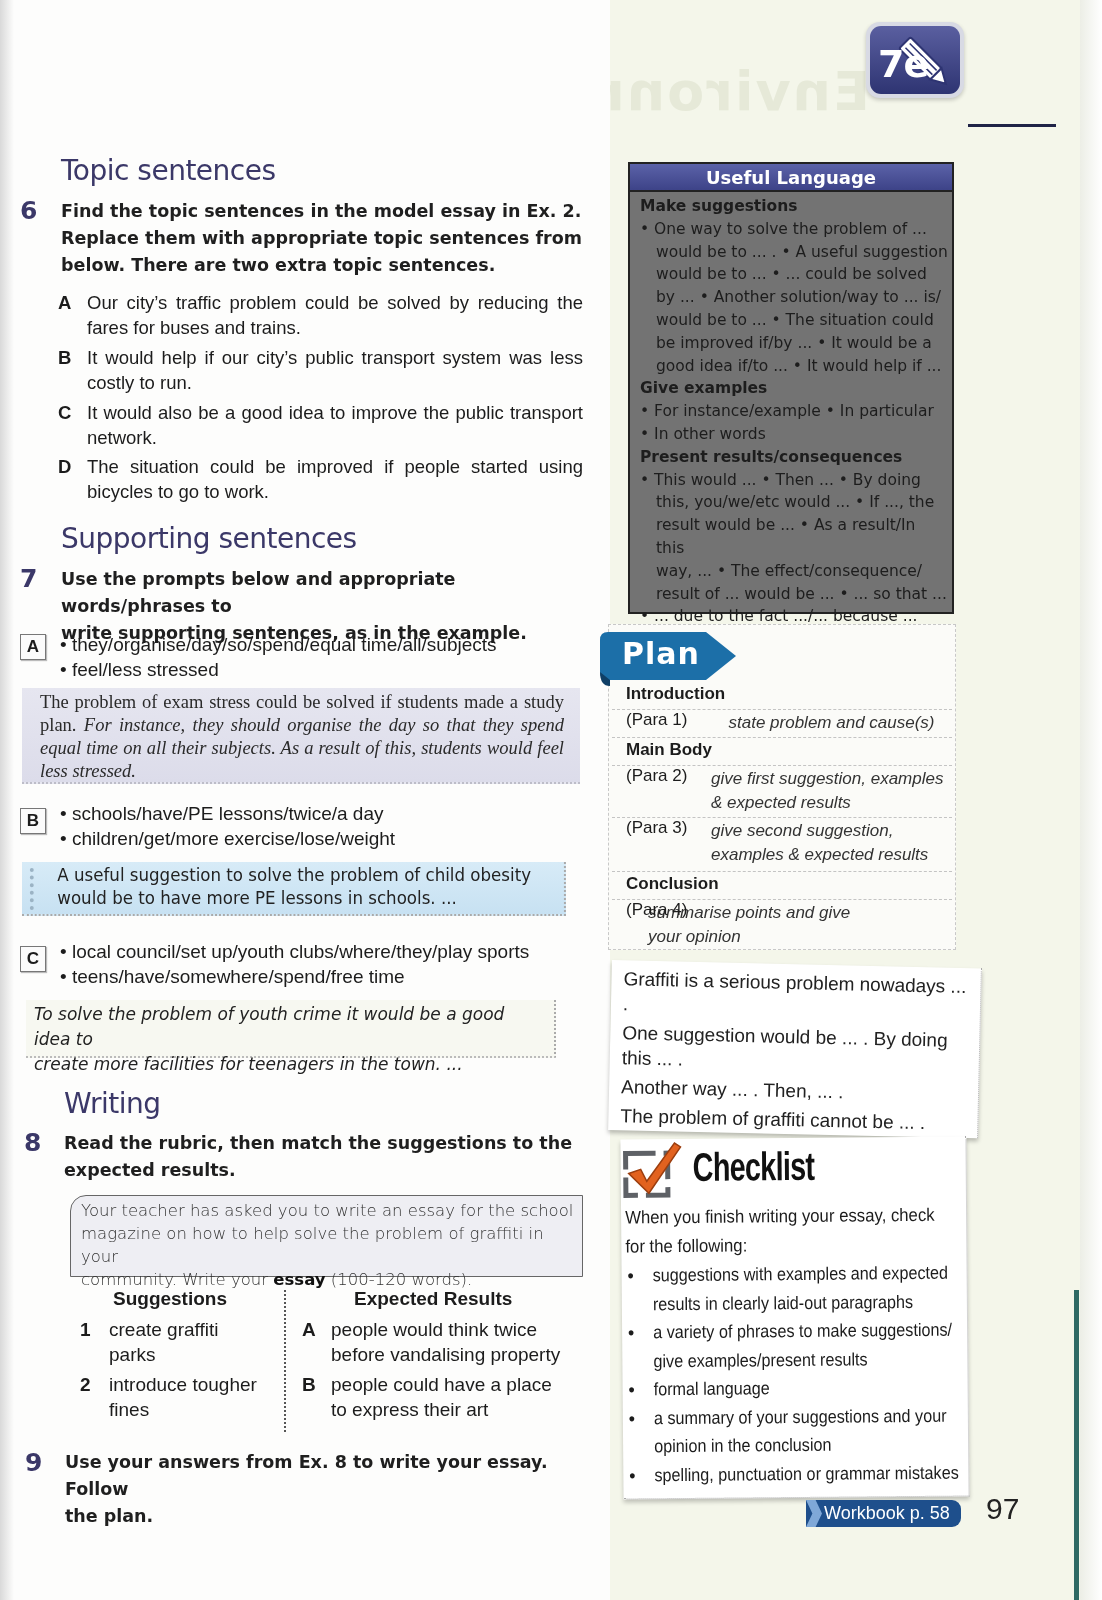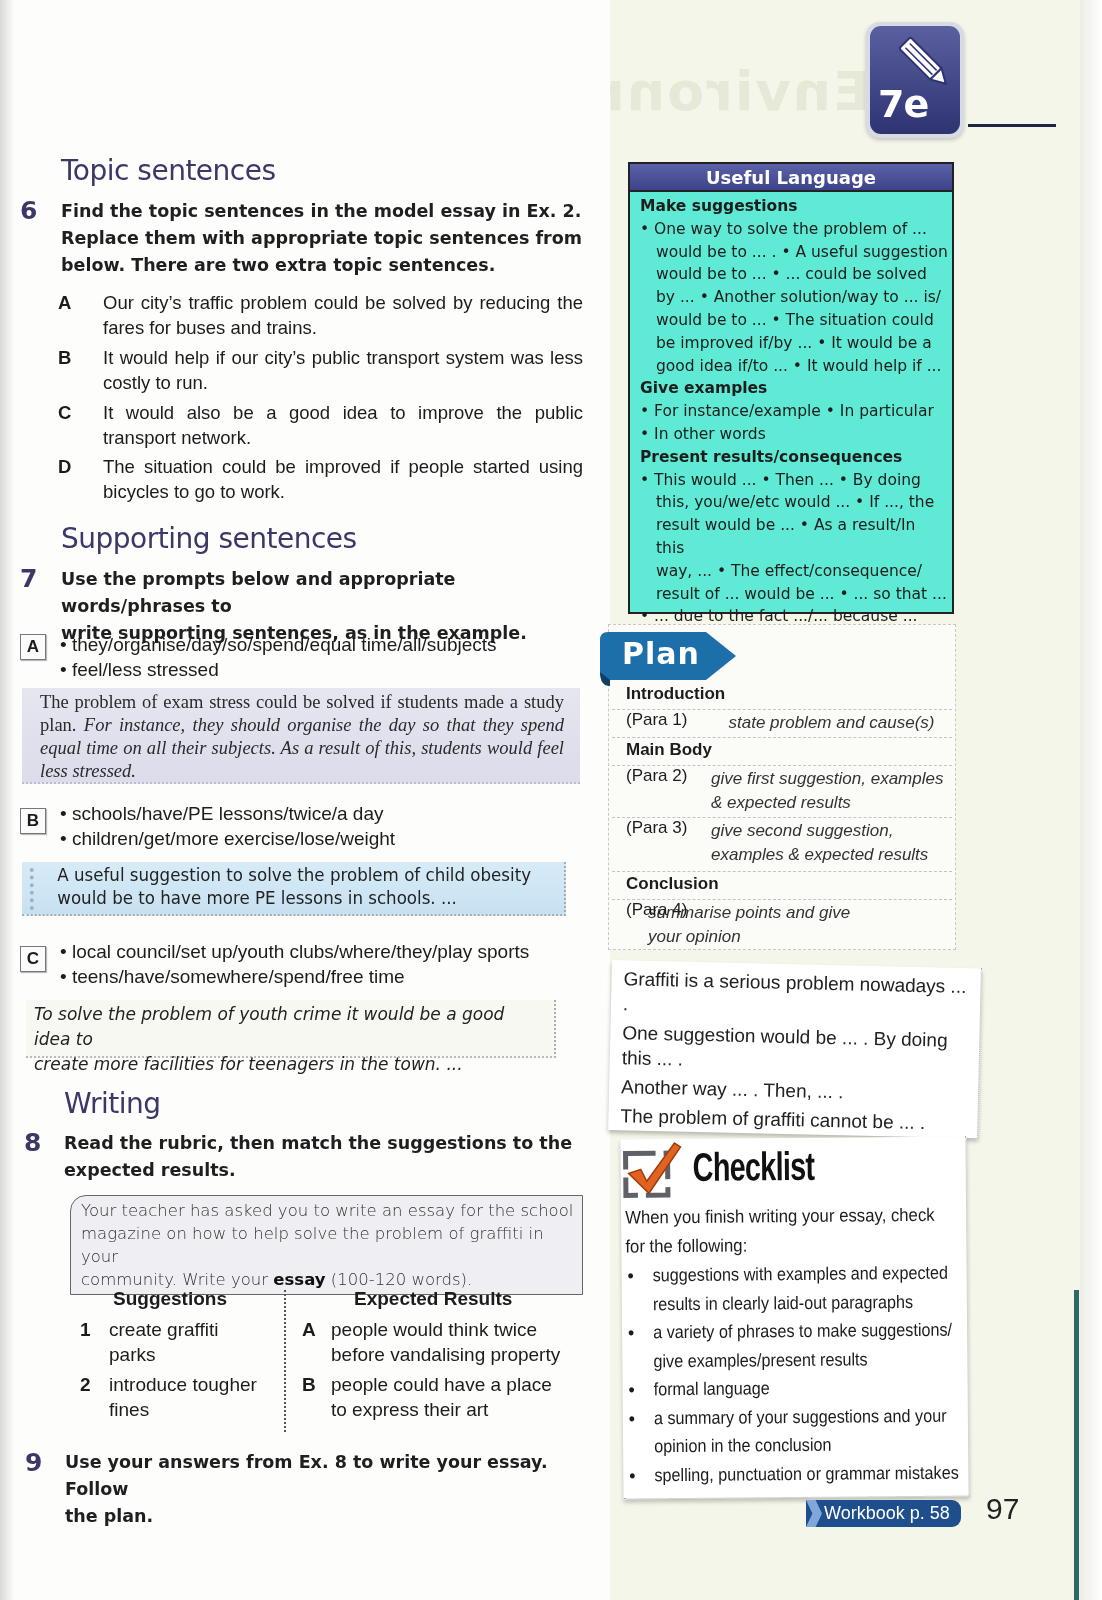--- a/index.html
+++ b/index.html
@@ -39,21 +39,21 @@
   }
   .ex-num {
     position: absolute; font-size: 25px; color: #3b3868; font-weight: bold;
   }
   .ex-instr {
     position: absolute; font-size: 17.5px; font-weight: bold; line-height: 27px; color: #1f1f1f;
     font-family: "DejaVu Sans", sans-serif;
   }
   .option { position: absolute; left: 58px; width: 525px; font-family: "Liberation Sans", sans-serif; font-size: 18.5px; line-height: 24.5px; }
   .option .letter { position: absolute; left: 0; top: 0; font-weight: bold; }
-  .option .text { margin-left: 45px; text-align: justify; display: block; }
+  .option .text { margin-left: 29px; text-align: justify; display: block; }
 
   .prompt-box {
     position: absolute; left: 20px; width: 26px; height: 26px; border: 1.5px solid #777;
     font-family: "Liberation Sans", sans-serif; font-size: 17px; font-weight: bold;
     display: flex; align-items: center; justify-content: center; background: #fbfbfb;
     box-shadow: 1px 1px 1px #bbb;
   }
   .prompt-list { position: absolute; left: 60px; font-family: "Liberation Sans", sans-serif; font-size: 19px; line-height: 24.5px; }
   .prompt-list div::before { content: "\2022  "; }
 
@@ -78,54 +78,54 @@
     border-left: 4px dotted #9bb3c4;
   }
   .answer-c {
     position: absolute; left: 26px; top: 1000px; width: 530px; height: 58px;
     background: #f7f8f1; padding: 2px 10px 0 8px;
     font-family: "DejaVu Sans", sans-serif; font-style: italic; font-size: 17px; line-height: 25px; color: #222;
     border-right: 2px dotted #aaa; border-bottom: 2px dotted #bbb;
   }
 
   .rubric {
-    position: absolute; left: 70px; top: 1195px; width: 513px; height: 100px;
+    position: absolute; left: 70px; top: 1195px; width: 513px; height: 82px;
     background: #eeeef3; border: 1.5px solid #666; border-top-left-radius: 16px;
     padding: 3px 6px 0 10px; font-family: "DejaVu Sans", sans-serif; font-size: 16.5px;
     line-height: 23px; color: #333; font-weight: 300;
   }
   .rubric b { font-weight: bold; color: #111; }
 
   .match-head { position: absolute; font-family: "Liberation Sans", sans-serif; font-weight: bold; font-size: 19px; }
   .match-item { position: absolute; font-family: "Liberation Sans", sans-serif; font-size: 19px; line-height: 25px; }
   .match-item .k { position: absolute; left: 0; top: 0; font-weight: bold; }
   .match-item .v { display: block; margin-left: 29px; }
   .match-divider { position: absolute; left: 284px; top: 1290px; height: 142px; border-left: 2px dotted #555; }
 
   
   .badge {
-    position: absolute; left: 866px; top: 22px; width: 98px; height: 116px; border-radius: 14px;
+    position: absolute; left: 866px; top: 22px; width: 98px; height: 76px; border-radius: 14px;
     background: #d8dae4; padding: 4px;
     box-shadow: 0 2px 4px rgba(0,0,0,0.2);
   }
   .badge-inner {
     width: 100%; height: 100%; border-radius: 11px;
     background: linear-gradient(to bottom, #5a5fa0, #2e3472);
     position: relative;
   }
   .badge-text {
     position: absolute; left: 8px; bottom: 8px; color: #fff; font-size: 38px; font-weight: bold;
     font-family: "DejaVu Sans", sans-serif; letter-spacing: -1px;
   }
   .badge-pencil { position: absolute; right: 4px; top: 6px; }
   .badge-line { position: absolute; left: 968px; top: 124px; width: 88px; height: 3px; background: #1f2346; }
 
   .ul-box {
     position: absolute; left: 628px; top: 162px; width: 326px; height: 452px;
-    border: 2px solid #222; background: #5eead4;
+    border: 2px solid #222; background: #737373;
   }
   .ul-head {
     height: 28px; background: linear-gradient(to bottom, #5b62a8, #3d4388);
     color: #fff; text-align: center; font-weight: bold; font-size: 18px; line-height: 28px;
     border-bottom: 2px solid #222; font-family: "DejaVu Sans", sans-serif;
   }
   .ul-body { padding: 3px 4px 0 10px; font-family: "DejaVu Sans", sans-serif; font-size: 15.5px; line-height: 22.8px; color: #1d1d1d; }
   .ul-body .cat { font-weight: bold; }
 
   .plan-wrap {

